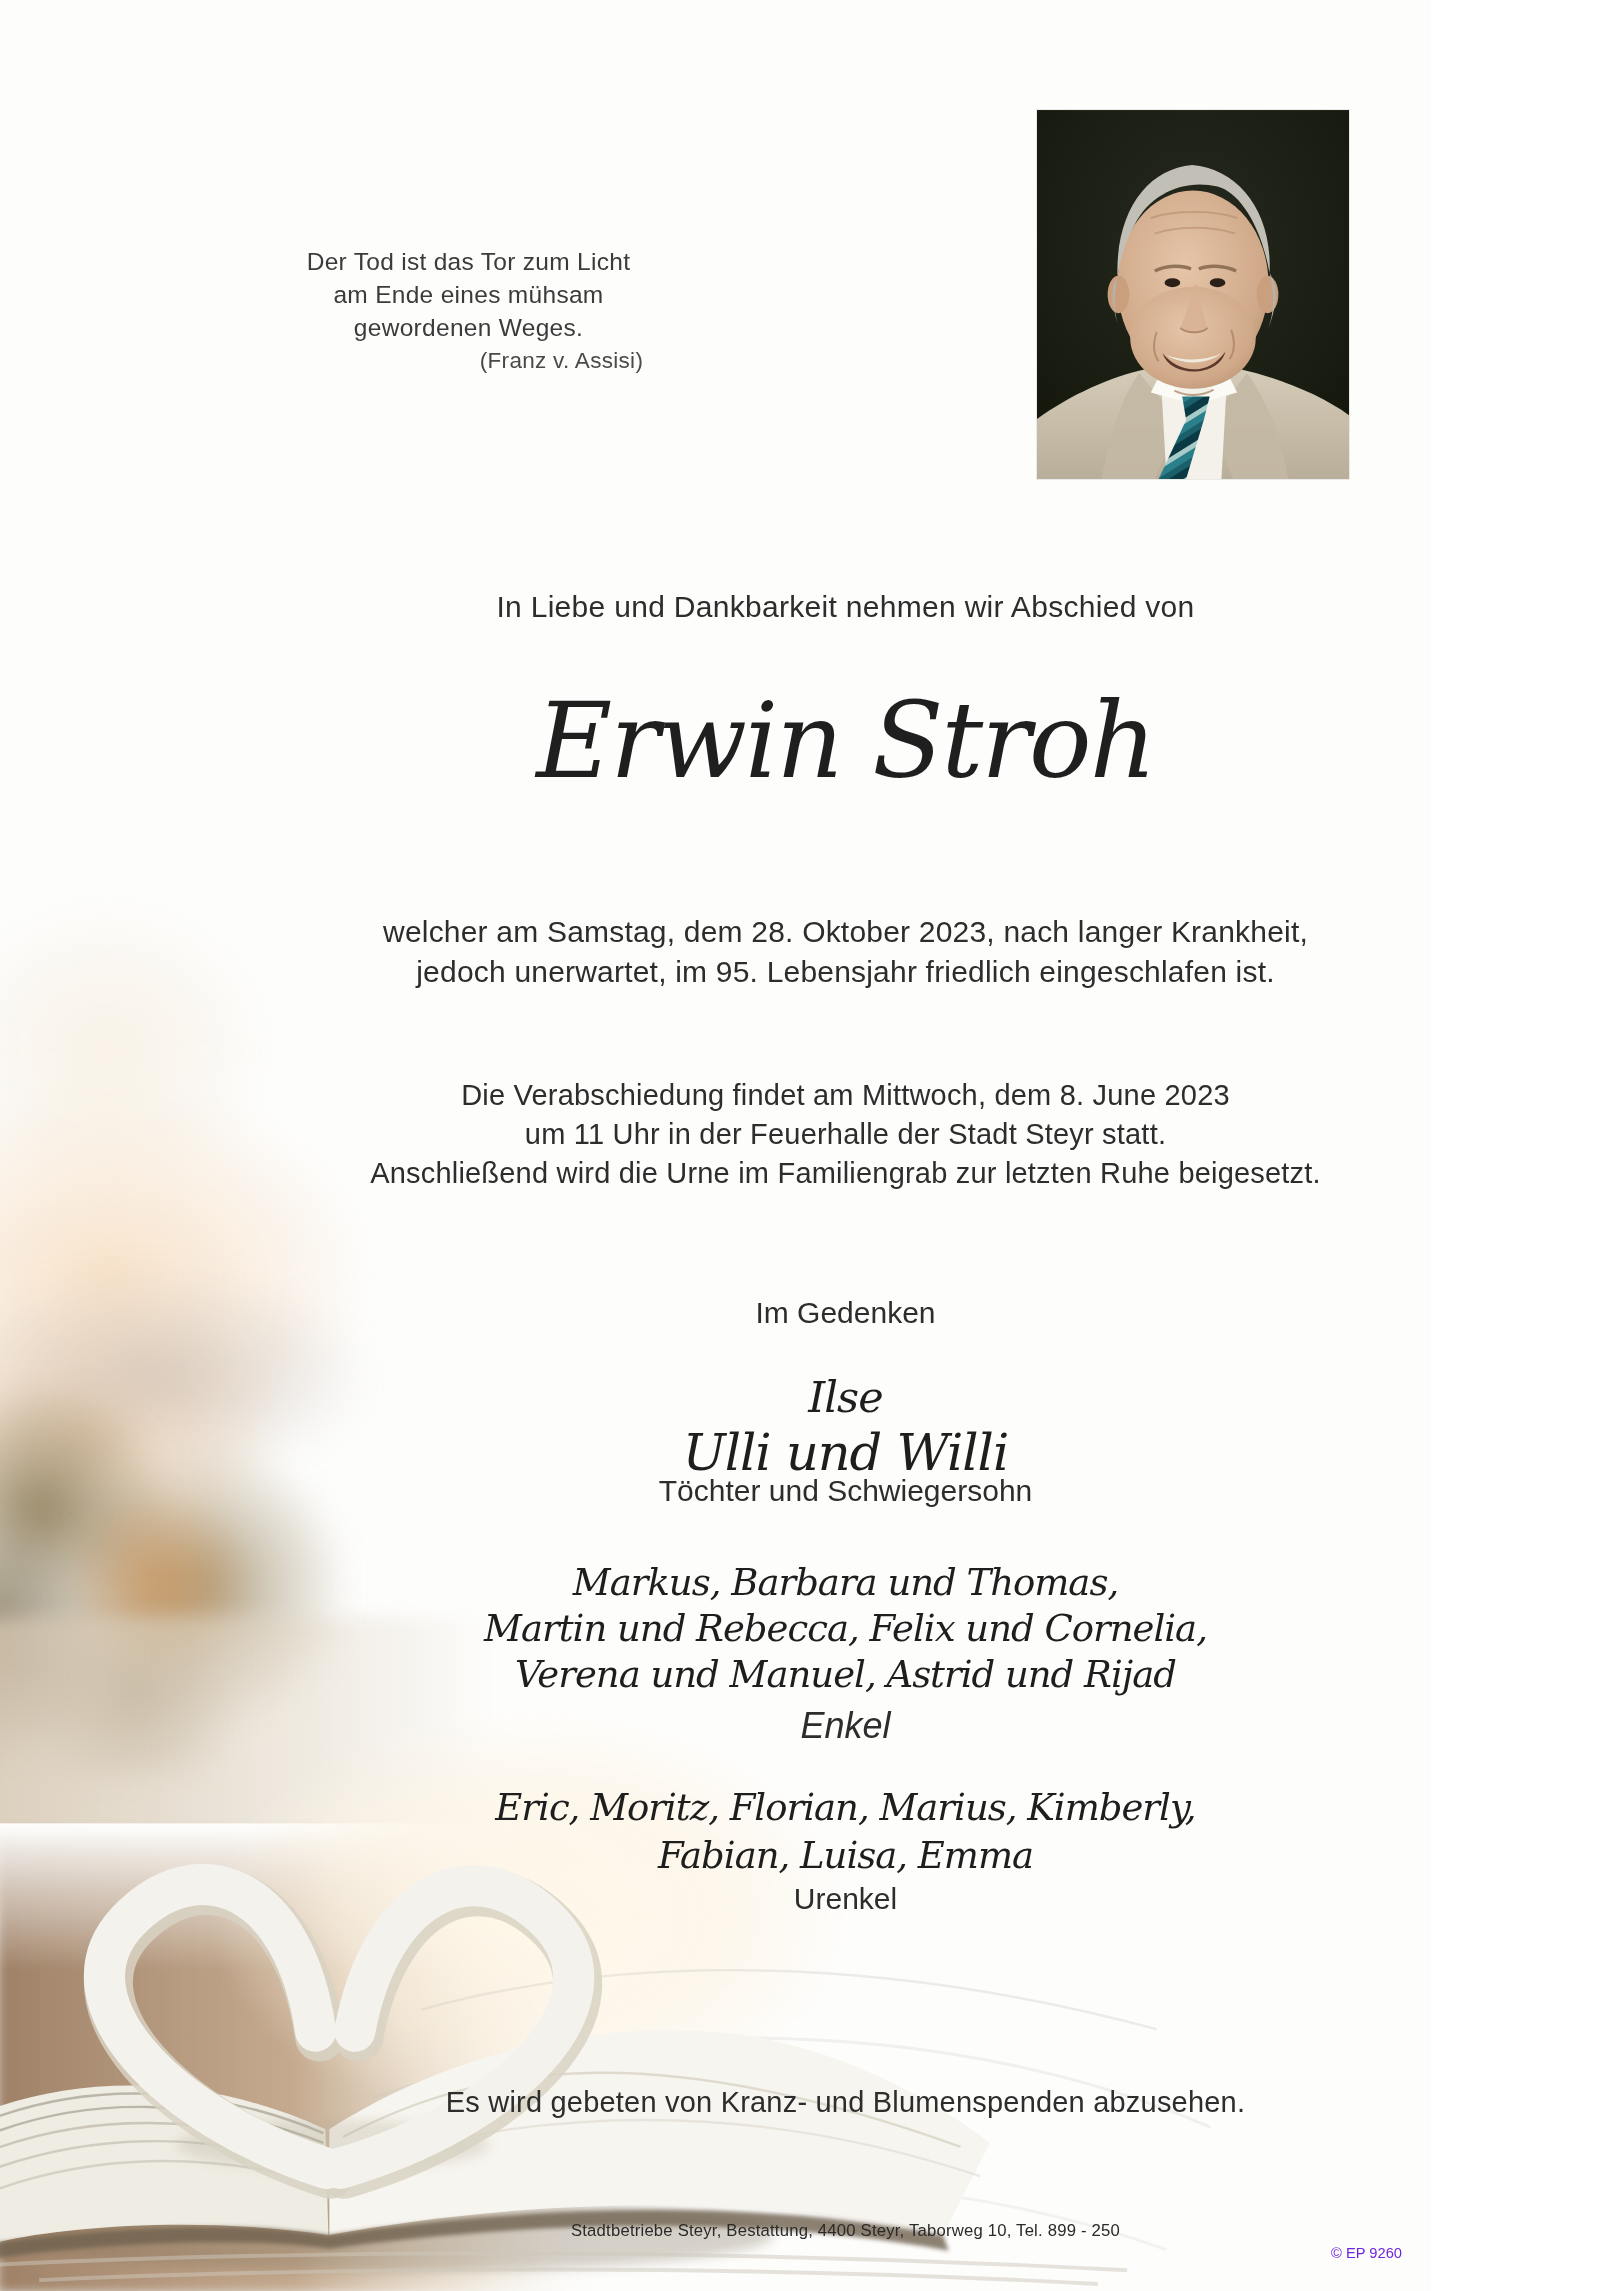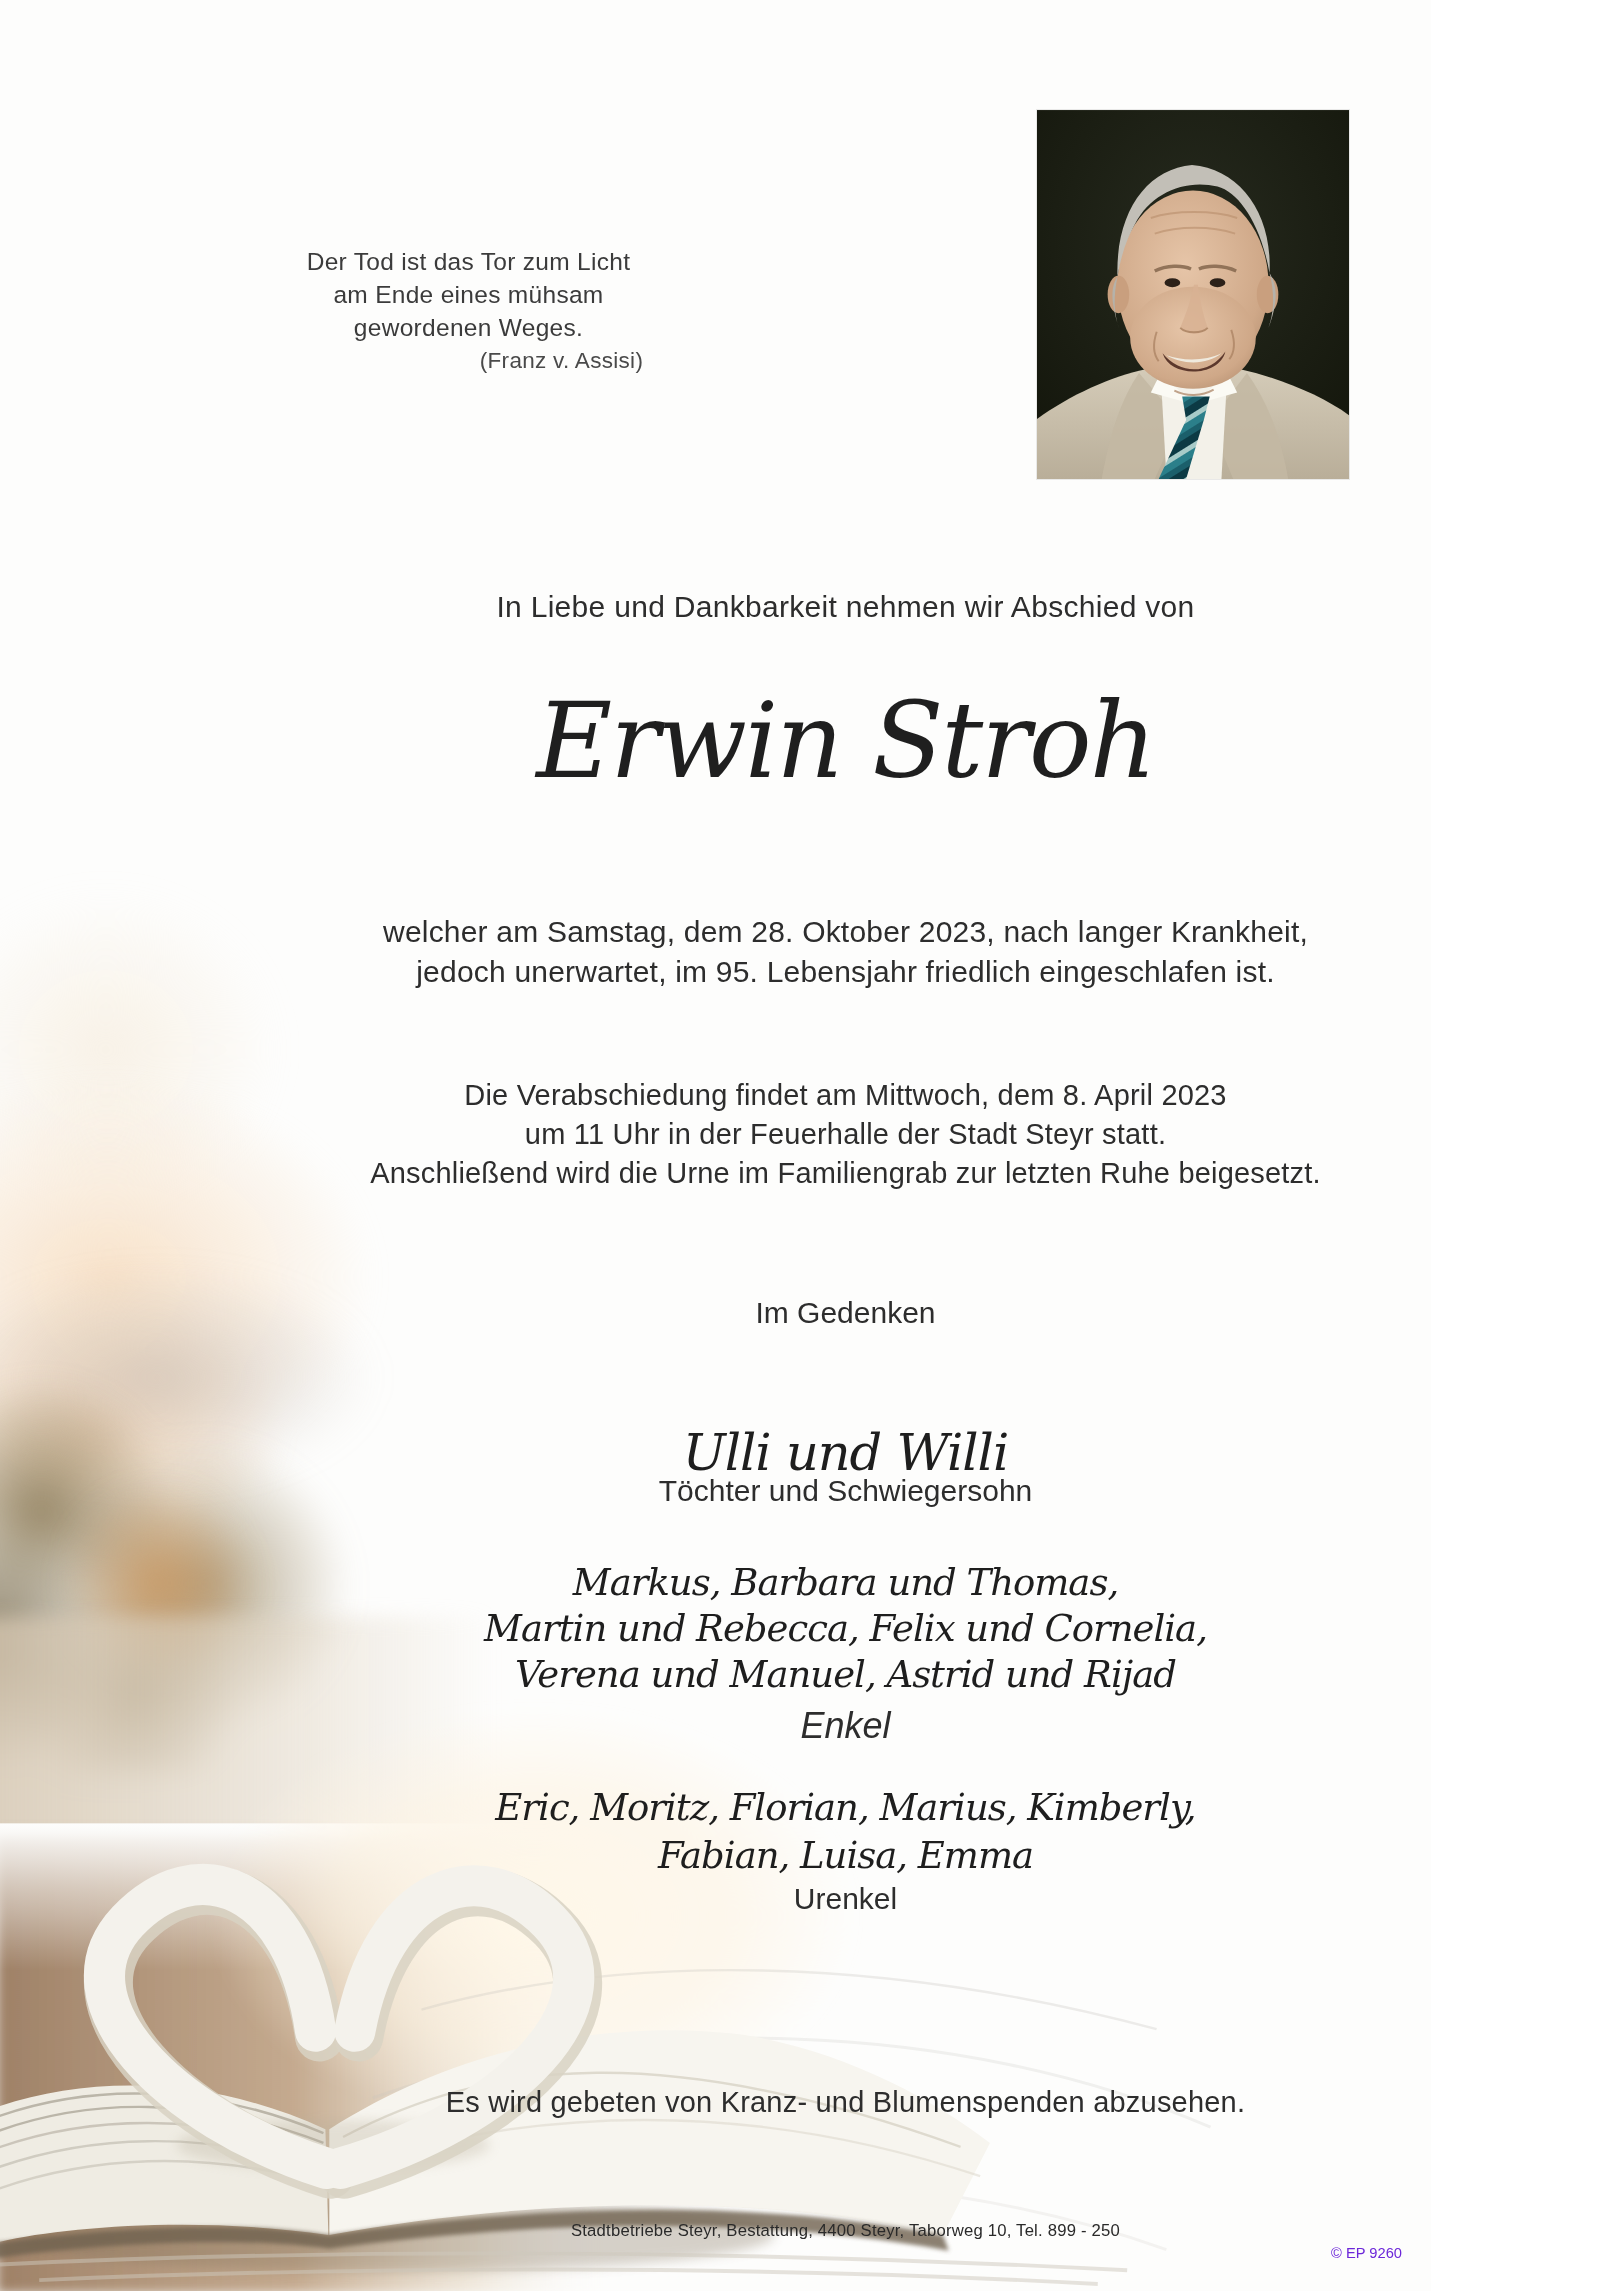--- a/index.html
+++ b/index.html
@@ -227,27 +227,28 @@
   <div class="cblock intro">In Liebe und Dankbarkeit nehmen wir Abschied von</div>
 
   <h1 class="cblock name">Erwin Stroh</h1>
 
   <div class="cblock death">
     <div>welcher am Samstag, dem 28. Oktober 2023, nach langer Krankheit,</div>
     <div>jedoch unerwartet, im 95. Lebensjahr friedlich eingeschlafen ist.</div>
   </div>
 
   <div class="cblock service">
-    <div>Die Verabschiedung findet am Mittwoch, dem 8. April 2023</div>
+    <div>Die Verabschiedung findet am Mittwoch, dem 8. June 2023</div>
     <div>um 11 Uhr in der Feuerhalle der Stadt Steyr statt.</div>
     <div>Anschließend wird die Urne im Familiengrab zur letzten Ruhe beigesetzt.</div>
   </div>
 
   <div class="cblock gedenken">Im Gedenken</div>
 
+  <div class="cblock script ilse">Ilse</div>
   <div class="cblock script ulli">Ulli und Willi</div>
   <div class="cblock toechter">Töchter und Schwiegersohn</div>
 
   <div class="cblock script enkel-names">
     <div>Markus, Barbara und Thomas,</div>
     <div>Martin und Rebecca, Felix und Cornelia,</div>
     <div>Verena und Manuel, Astrid und Rijad</div>
   </div>
   <div class="cblock enkel-label">Enkel</div>
 

